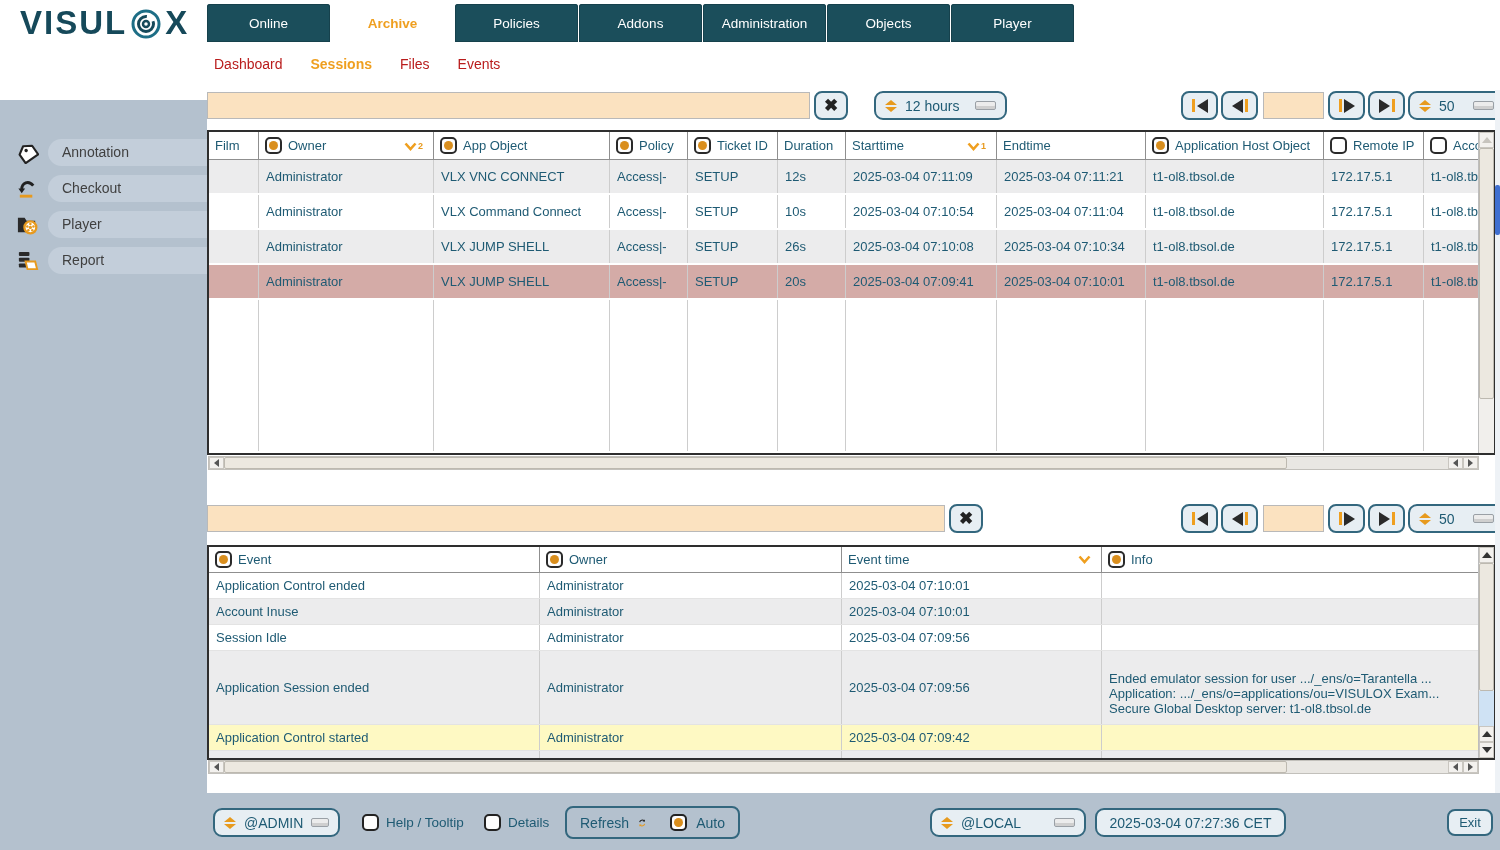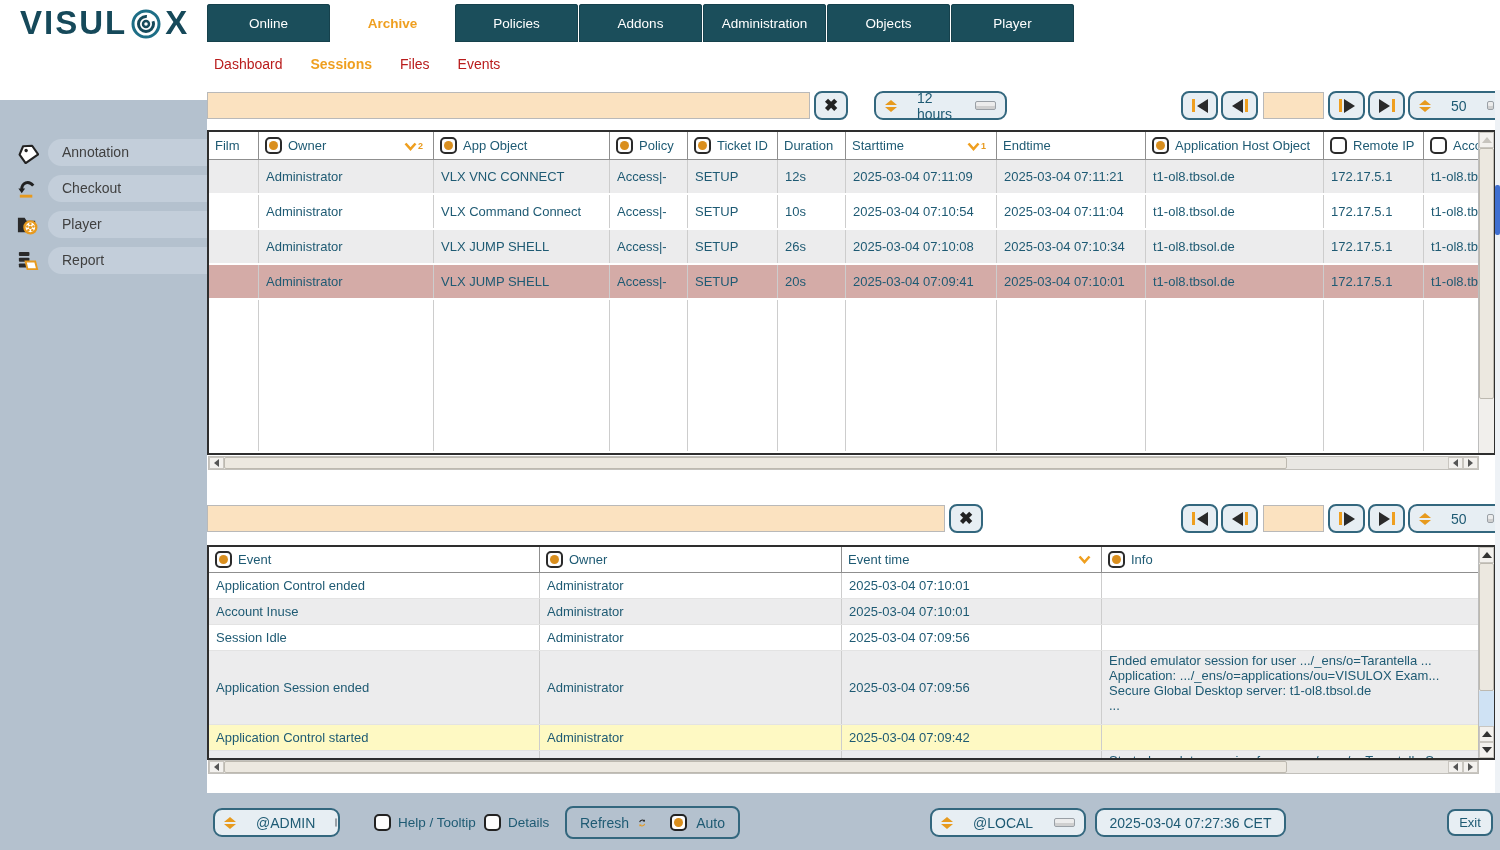--- a/index.html
+++ b/index.html
@@ -20,21 +20,21 @@
   
   #sidebar { left:0; top:100px; width:207px; height:693px; background:#b4c1ce; }
   .side-item { position:absolute; left:0; width:207px; height:27px; cursor:pointer; }
   .side-pill { position:absolute; left:48px; right:0; top:0; height:27px; background:#c3ceda; border-radius:14px 0 0 14px; }
   .side-icon { position:absolute; left:16px; top:2px; width:23px; height:23px; }
   .side-label { position:absolute; left:62px; top:5px; font-size:14px; color:#404040; }
 
   
   .btn { background:#e7eef3; border:2px solid #33677e; border-radius:8px; display:flex; align-items:center; justify-content:center; cursor:pointer; }
   .peach { background:#fbe2c0; border:1px solid #b9b9b9; font-family:"Liberation Sans",sans-serif; font-size:13px; color:#333; padding:0 6px; }
-  .dd { background:#e7eef3; border:2px solid #33677e; border-radius:9px; display:flex; align-items:center; padding:0 9px; gap:20px; cursor:pointer; font-size:14px; color:#1e5a73; }
+  .dd { background:#e7eef3; border:2px solid #33677e; border-radius:9px; display:flex; align-items:center; padding:0 9px; gap:8px; cursor:pointer; font-size:14px; color:#1e5a73; }
   .dd .grow { flex:1; }
   .handle { width:21px; height:9px; background:#ececec; border:1px solid #9aa0a6; border-radius:2px; box-shadow:inset 0 -3px 0 #cfcfcf; }
   .diamond { display:flex; flex-direction:column; gap:2px; }
   .diamond i { display:block; width:0; height:0; border-left:6px solid transparent; border-right:6px solid transparent; }
   .diamond i.up { border-bottom:5px solid #e79a1e; }
   .diamond i.dn { border-top:5px solid #e79a1e; }
   .xglyph { font-size:17px; font-weight:bold; color:#222; line-height:1; }
 
   
   .pag { display:flex; align-items:center; }
@@ -59,21 +59,21 @@
   .r.odd  { background:#ececed; }
   .r.even { background:#ffffff; }
   .r.selected { background:#d4aba7; }
   
   .c0{width:50px}.c1{width:175px}.c2{width:176px}.c3{width:78px}.c4{width:90px}.c5{width:68px}.c6{width:151px}.c7{width:149px}.c8{width:178px}.c9{width:100px}.c10{width:54px;border-right:none}
   
   .e0{width:331px}.e1{width:302px}.e2{width:260px}.e3{width:376px;border-right:none}
   .erow { border-bottom:1px solid #e3e3e3; cursor:pointer; }
   .erow .td { height:100%; }
   .eh { height:26px; }
-  .infolines { font-size:13px; line-height:15px; padding:2px 7px; color:#1e5a73; overflow:hidden; white-space:nowrap; }
+  .infolines { font-size:13px; line-height:15px; padding:20px 7px; color:#1e5a73; overflow:hidden; white-space:nowrap; }
 
   
   .vsb { width:16px; background:#f1efec; border-left:1px solid #bdbdbd; display:flex; flex-direction:column; flex:none; }
   .sbtn { width:100%; height:16px; background:#f3f1ee; border:1px solid #c9c6c0; display:flex; align-items:center; justify-content:center; flex:none; cursor:pointer; }
   .sbtn i { width:0; height:0; border-left:5px solid transparent; border-right:5px solid transparent; }
   .sbtn i.u { border-bottom:6px solid #8d8d8d; } .sbtn i.d { border-top:6px solid #8d8d8d; }
   .sbtn.dis i.u { border-bottom-color:#c7c4be; } .sbtn.dis i.d { border-top-color:#c7c4be; }
   .sthumb { background:#ece8e0; border:1px solid #bdb9b0; border-radius:2px; width:100%; cursor:grab; }
   .hsb { display:flex; align-items:center; height:14px; background:#e9e7e3; border:1px solid #c2c0bb; }
   .hbtn { width:15px; height:12px; background:#f3f1ee; border:1px solid #c9c6c0; display:flex; align-items:center; justify-content:center; flex:none; cursor:pointer; }
@@ -527,21 +527,21 @@
 
 <div class="abs" id="footer">
   <div class="dd abs" style="left:213px; top:15px; width:127px; height:29px;">
     <span class="diamond">
         <i class="up"></i>
         <i class="dn"></i>
       </span>
     <span class="grow">@ADMIN</span>
     <span class="handle"></span>
   </div>
-  <div class="abs" style="left:374px; top:21px; display:flex; align-items:center; gap:7px;">
+  <div class="abs" style="left:362px; top:21px; display:flex; align-items:center; gap:7px;">
     <span class="cb"></span>
     <span class="flabel">Help / Tooltip</span>
   </div>
   <div class="abs" style="left:484px; top:21px; display:flex; align-items:center; gap:7px;">
     <span class="cb"></span>
     <span class="flabel">Details</span>
   </div>
   <div class="abs" id="refresh-group" style="left:565px; top:13px; width:175px; height:33px;">
     <span class="flabel" style="font-size:14px;">Refresh</span>
     <svg width="20" height="20" viewBox="0 0 20 20">

